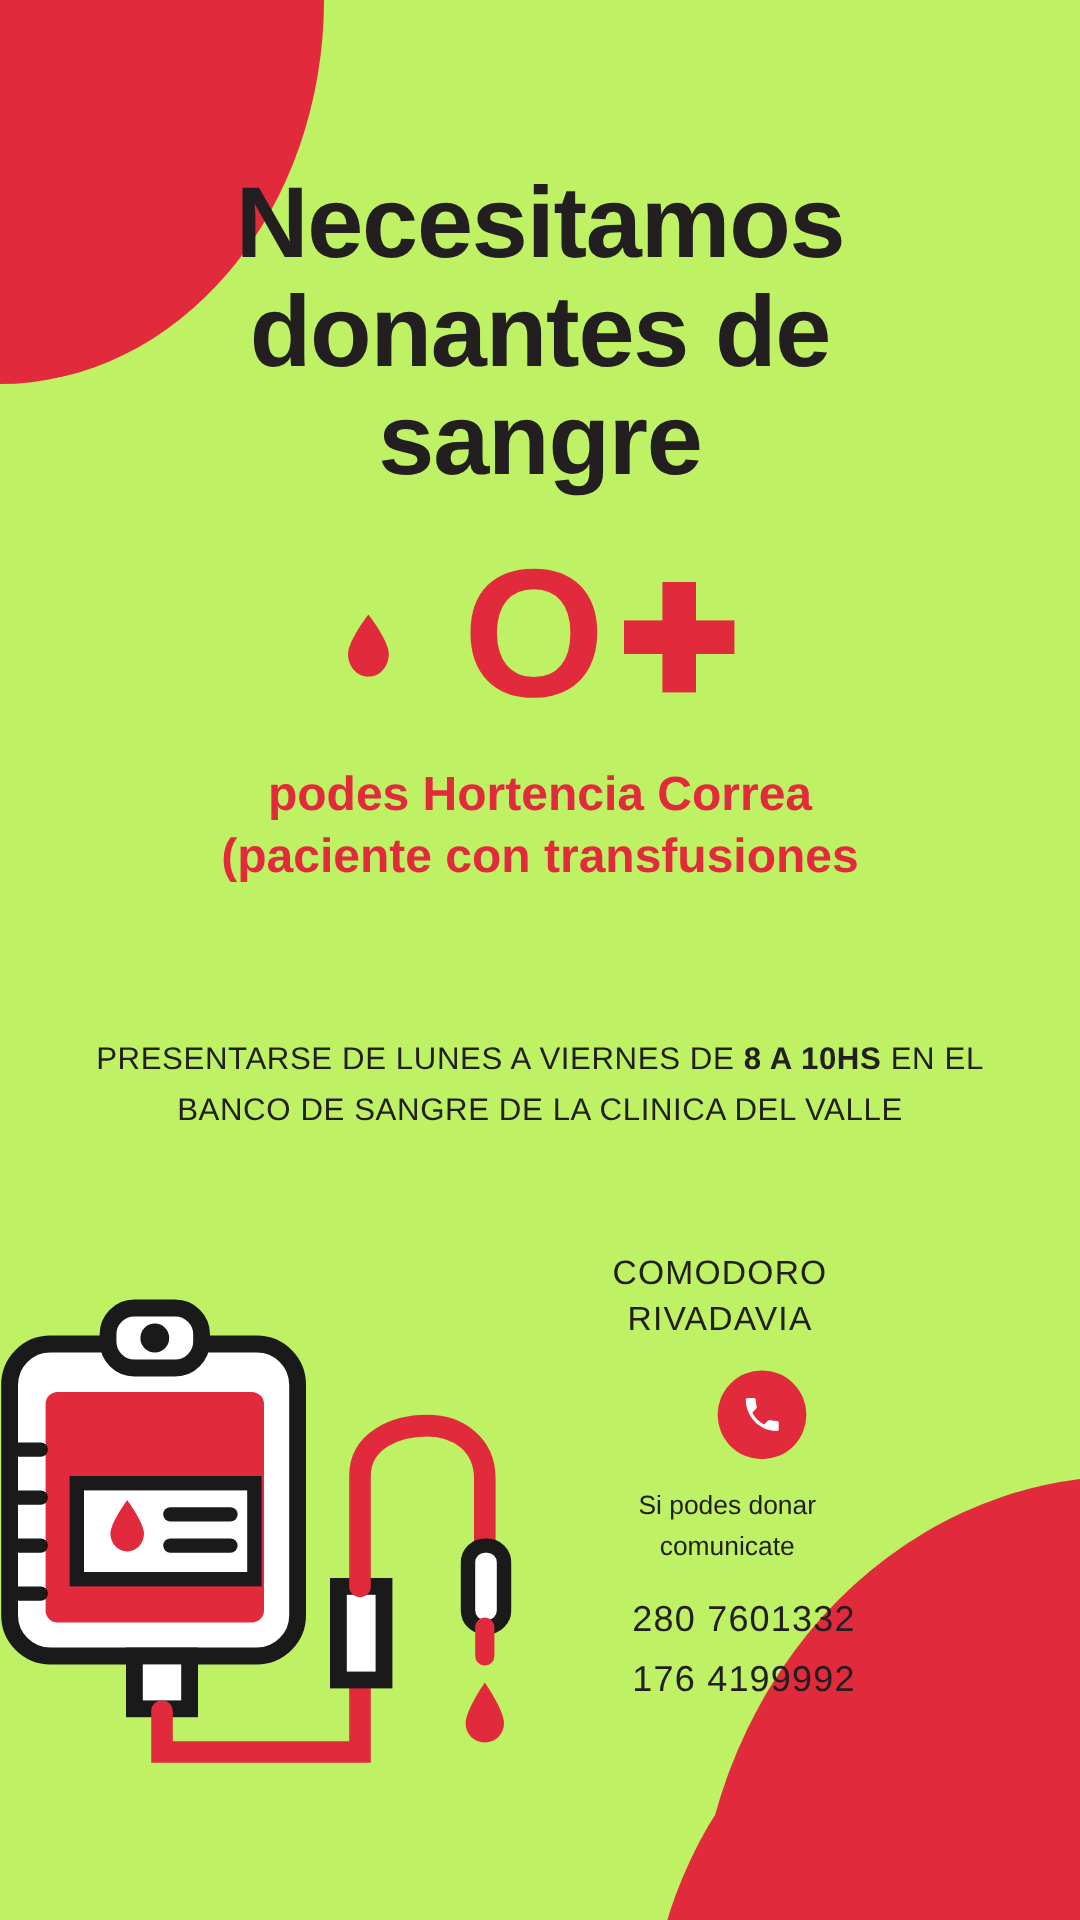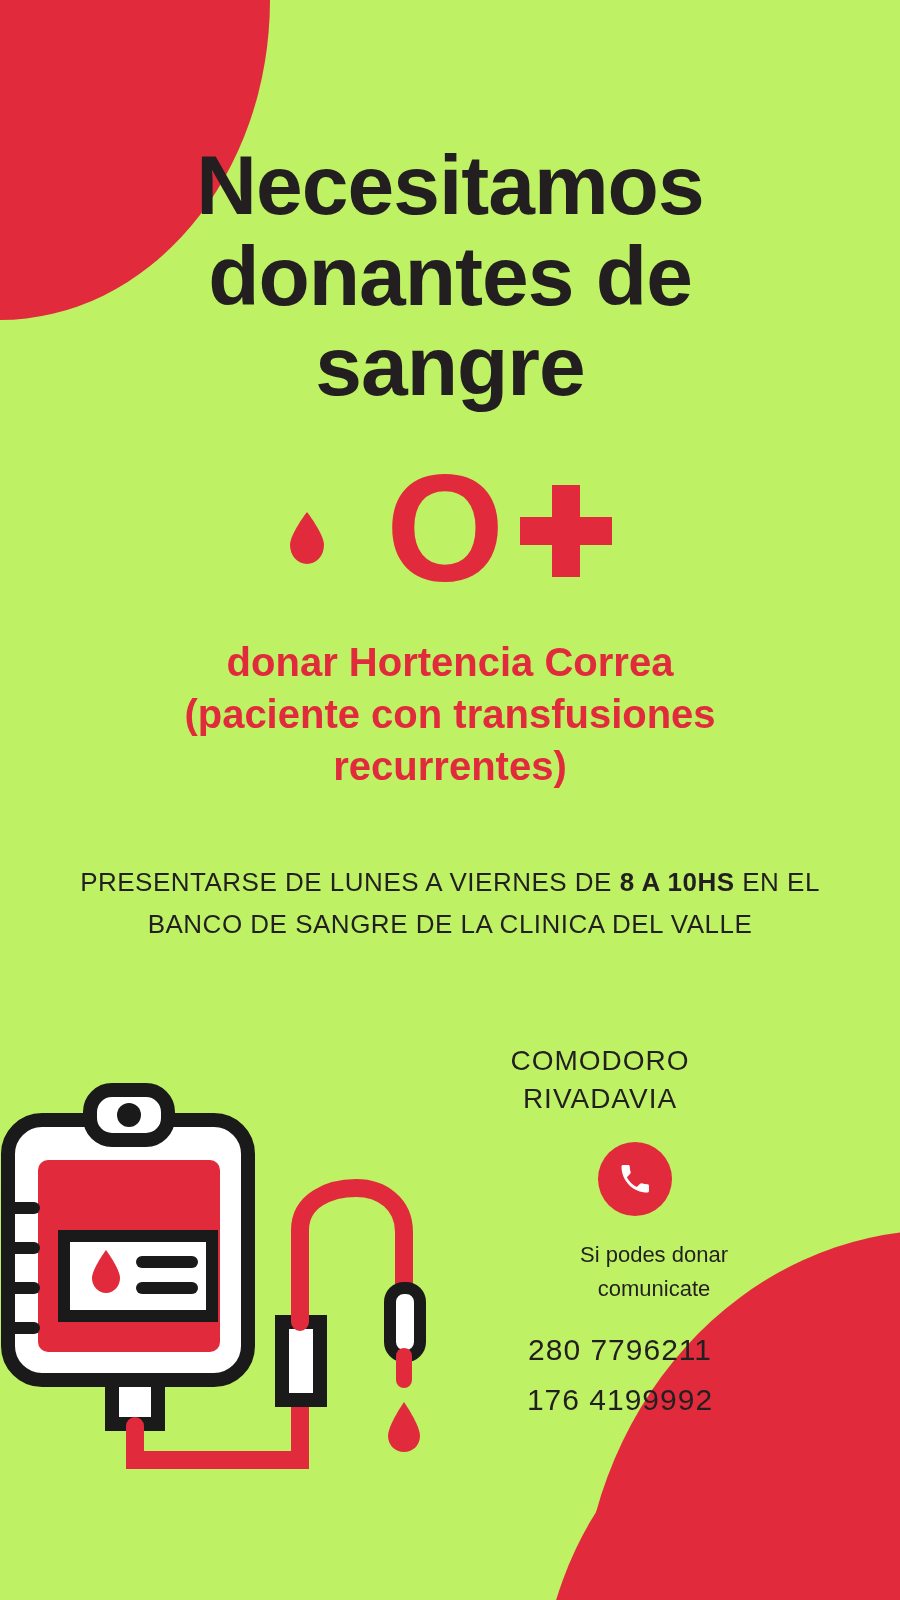--- a/index.html
+++ b/index.html
@@ -166,21 +166,21 @@
     border-radius: 50%;
     background: #e12b3c;
     display: flex;
     align-items: center;
     justify-content: center;
   }
 
   .cta {
     position: absolute;
     top: 1238px;
-    left: 484px;
+    left: 436px;
     width: 340px;
     text-align: center;
     color: #231f20;
     font-size: 22px;
     line-height: 1.55;
   }
   .cta .line { display: block; }
 
   .phones {
     position: absolute;
@@ -223,23 +223,22 @@
 
     <div class="bloodtype-row">
       <svg class="drop-small" viewBox="0 0 38 52">
         <path d="M19 0 C19 0 2 22 2 33 C2 43.5 9.6 52 19 52 C28.4 52 36 43.5 36 33 C36 22 19 0 19 0 Z" fill="#e12b3c"></path>
       </svg>
       <span class="otype">O</span>
       <span class="plus-wrap"></span>
     </div>
 
     <div class="patient">
-      <span class="line">donar  Hortencia Correa</span>
+      <span class="line">podes  Hortencia Correa</span>
       <span class="line">(paciente con transfusiones</span>
-      <span class="line">recurrentes)</span>
     </div>
 
     <div class="instructions">
       <span>PRESENTARSE DE LUNES A VIERNES DE </span><b>8 A 10HS</b><span> EN EL BANCO DE SANGRE DE LA CLINICA DEL VALLE</span>
     </div>
 
     <div class="city">
       <span class="line">COMODORO</span>
       <span class="line">RIVADAVIA</span>
     </div>
@@ -249,21 +248,21 @@
         <path d="M6.6 10.8c1.4 2.8 3.8 5.2 6.6 6.6l2.2-2.2c0.3-0.3 0.7-0.4 1.1-0.3 1.2 0.4 2.5 0.6 3.8 0.6 0.6 0 1 0.4 1 1V20c0 0.6-0.4 1-1 1C10.8 21 3 13.2 3 3.6c0-0.6 0.4-1 1-1h3.5c0.6 0 1 0.4 1 1 0 1.3 0.2 2.6 0.6 3.8 0.1 0.4 0 0.8-0.3 1.1L6.6 10.8z" fill="#ffffff"></path>
       </svg>
     </div>
 
     <div class="cta">
       <span class="line">Si podes donar</span>
       <span class="line">comunicate</span>
     </div>
 
     <div class="phones">
-      <span class="line">280 7796211</span>
+      <span class="line">280 7601332</span>
       <span class="line">176 4199992</span>
     </div>
 
     <svg class="bag-art" viewBox="0 0 440 440">
 
       <rect x="8" y="70" width="240" height="260" rx="34" ry="34" fill="#ffffff" stroke="#1a1a1a" stroke-width="14"></rect>
 
       <rect x="90" y="40" width="78" height="50" rx="22" ry="22" fill="#ffffff" stroke="#1a1a1a" stroke-width="14"></rect>
       <circle cx="129" cy="65" r="12" fill="#1a1a1a"></circle>
 

